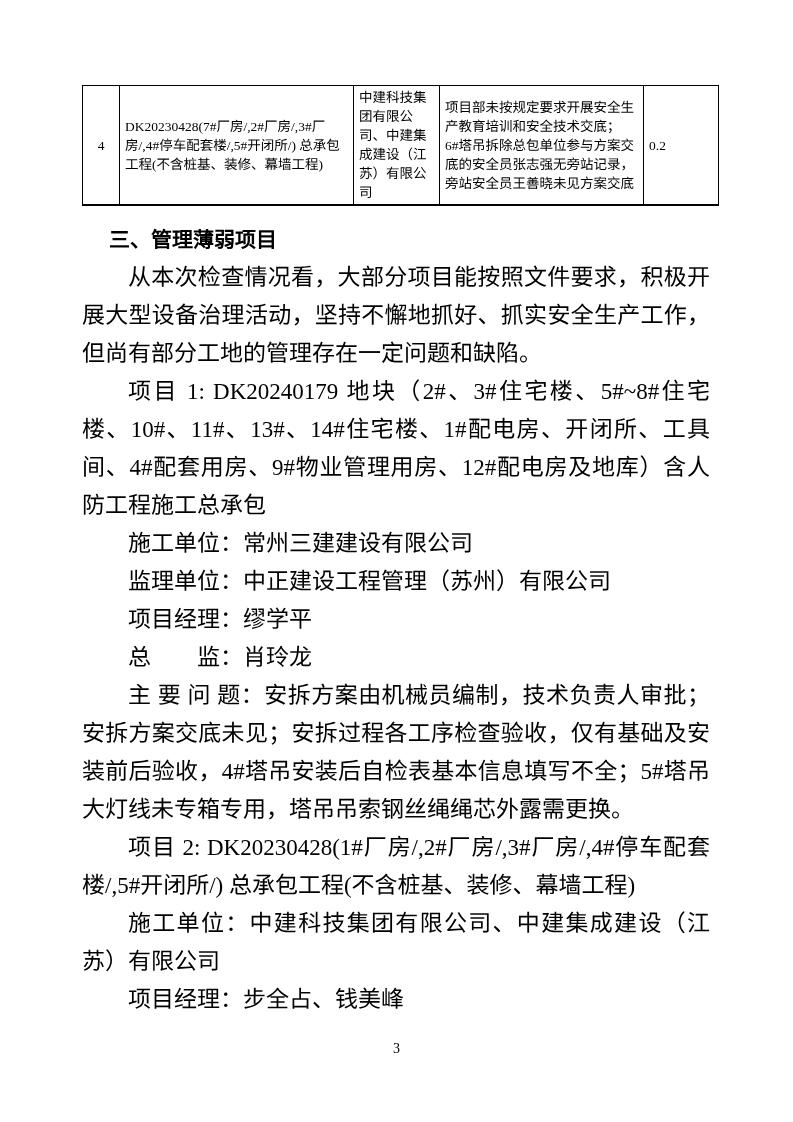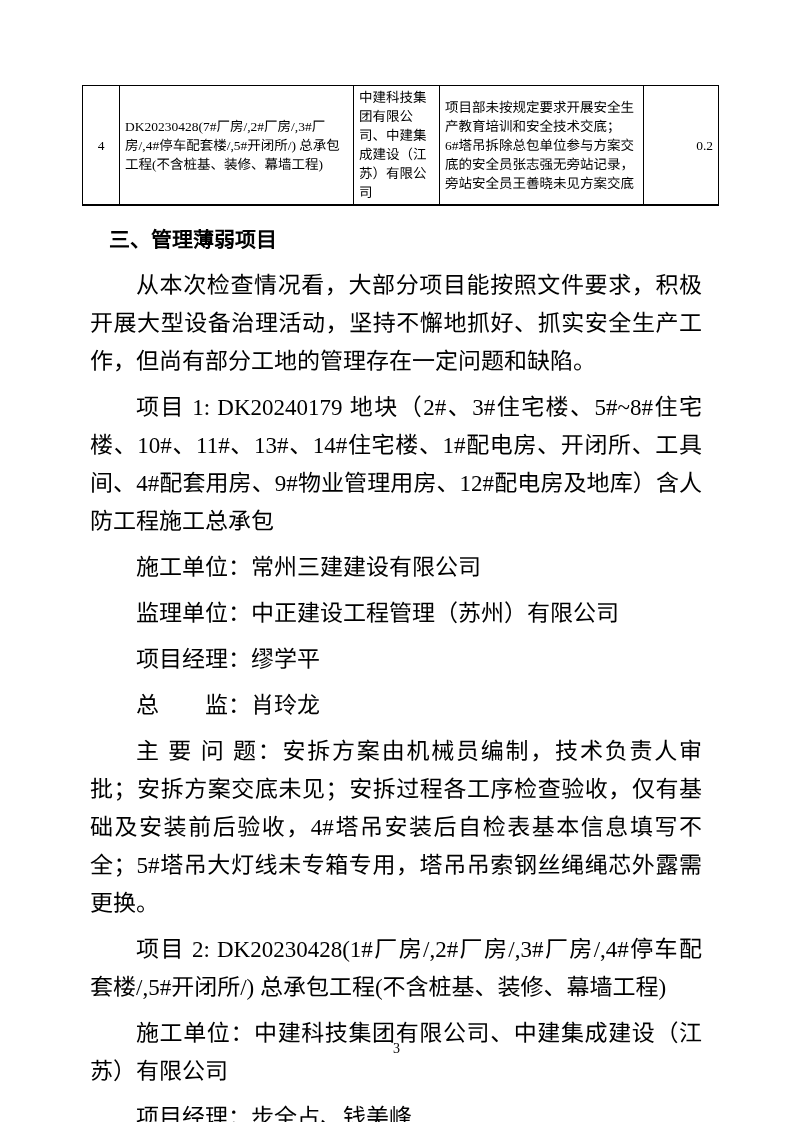--- a/index.html
+++ b/index.html
@@ -31,34 +31,34 @@
     padding: 2px 5px;
     vertical-align: middle;
     word-break: break-word;
     overflow: hidden;
   }
   .cont-table tr { height: 112px; }
   .cell-idx   { text-align: center; font-size: 16px; }
   .cell-proj  { }
   .cell-comp  { }
   .cell-iss   { white-space: pre-line; }
-  .cell-score { text-align: right; }
+  .cell-score { text-align: left; }
   
   .doc-body {
     position: absolute;
     left: 82px;
     top: 221px;
     width: 628px;
     font-size: 23px;
     line-height: 38px;
     text-align: justify;
     text-justify: inter-ideograph;
   }
   .doc-body p {
-    margin: 8px;
+    margin: 0;
     text-indent: 2em;
   }
   .doc-body h3 {
     margin: 0;
     font-family: "Liberation Sans", sans-serif;
     font-size: 21px;
     font-weight: bold;
     line-height: 38px;
     text-indent: 27px;
     text-align: left;

